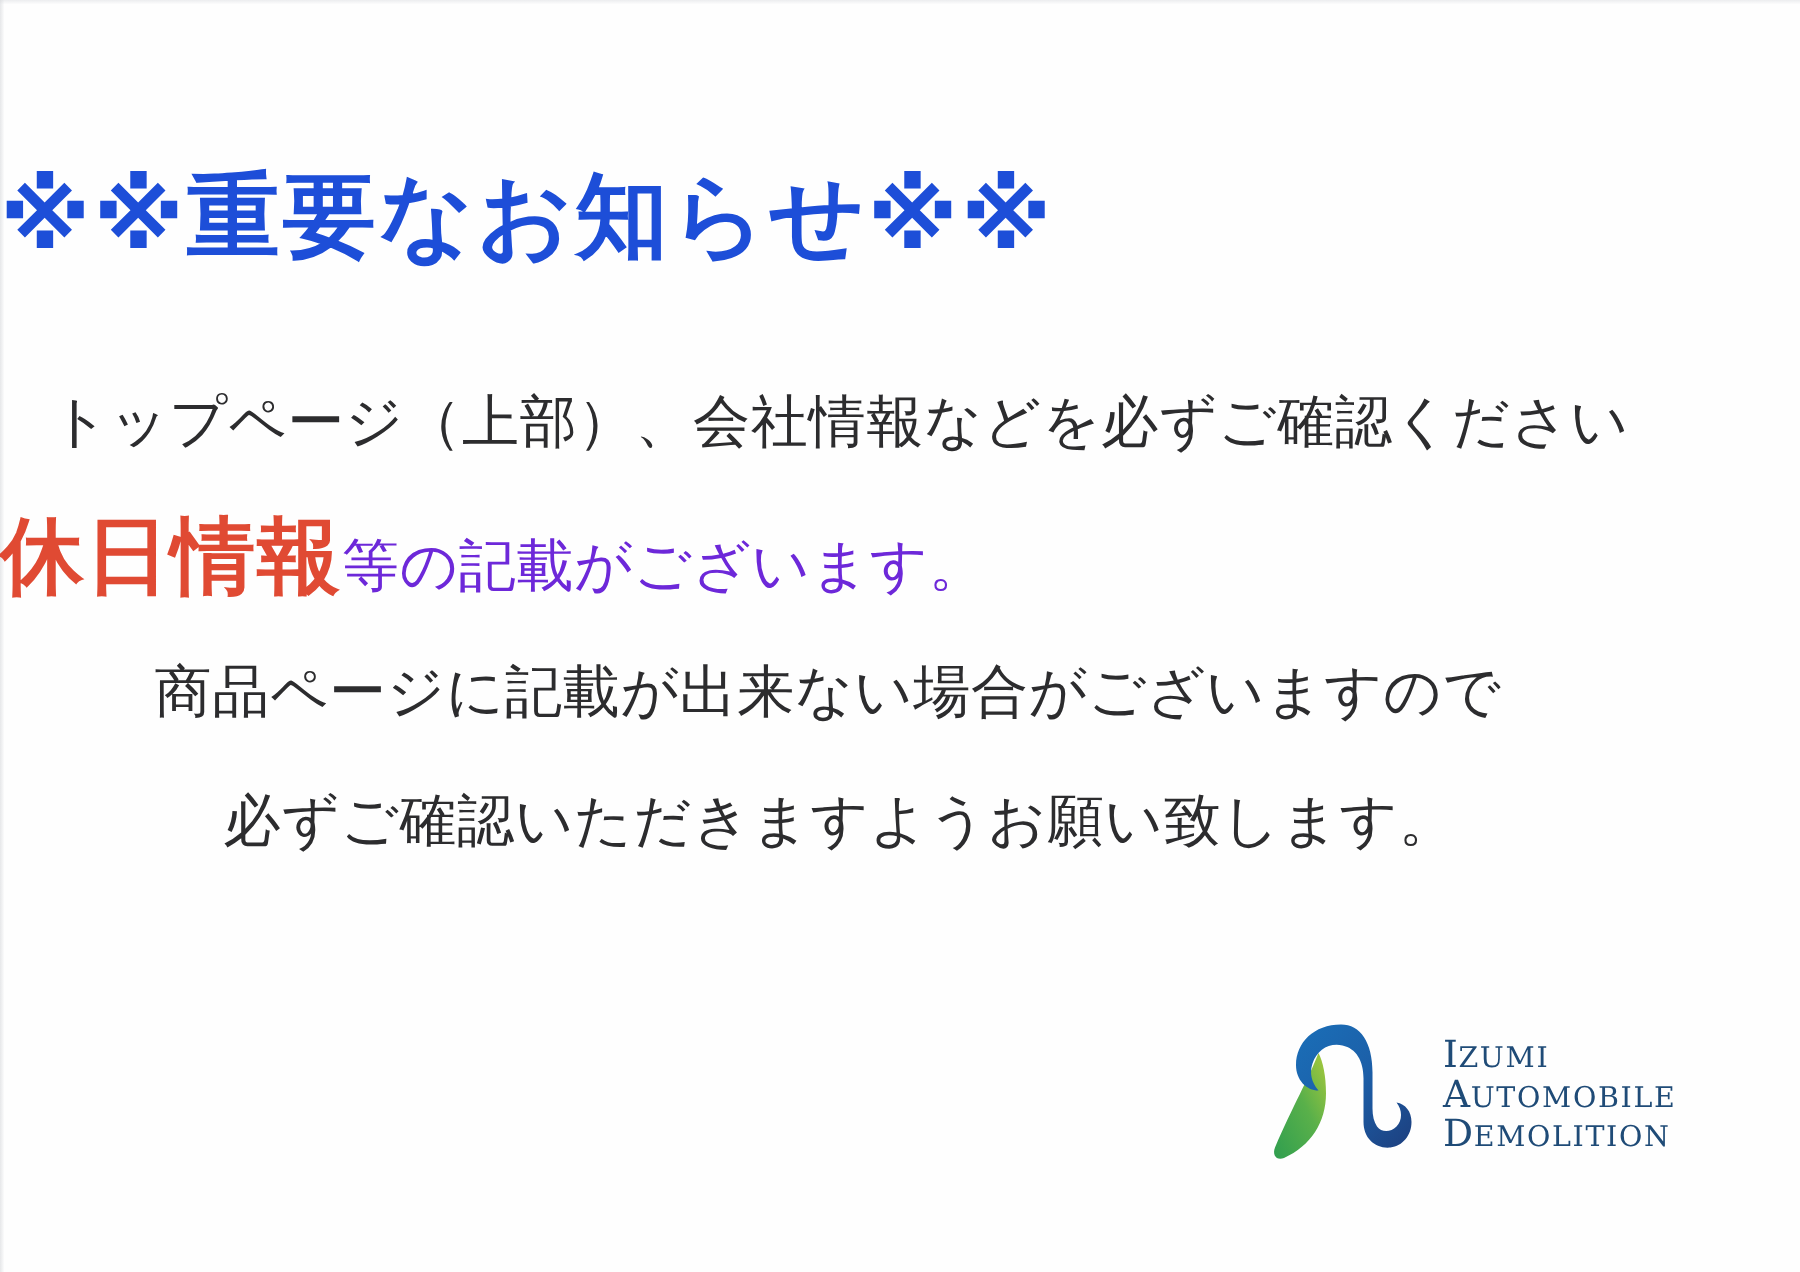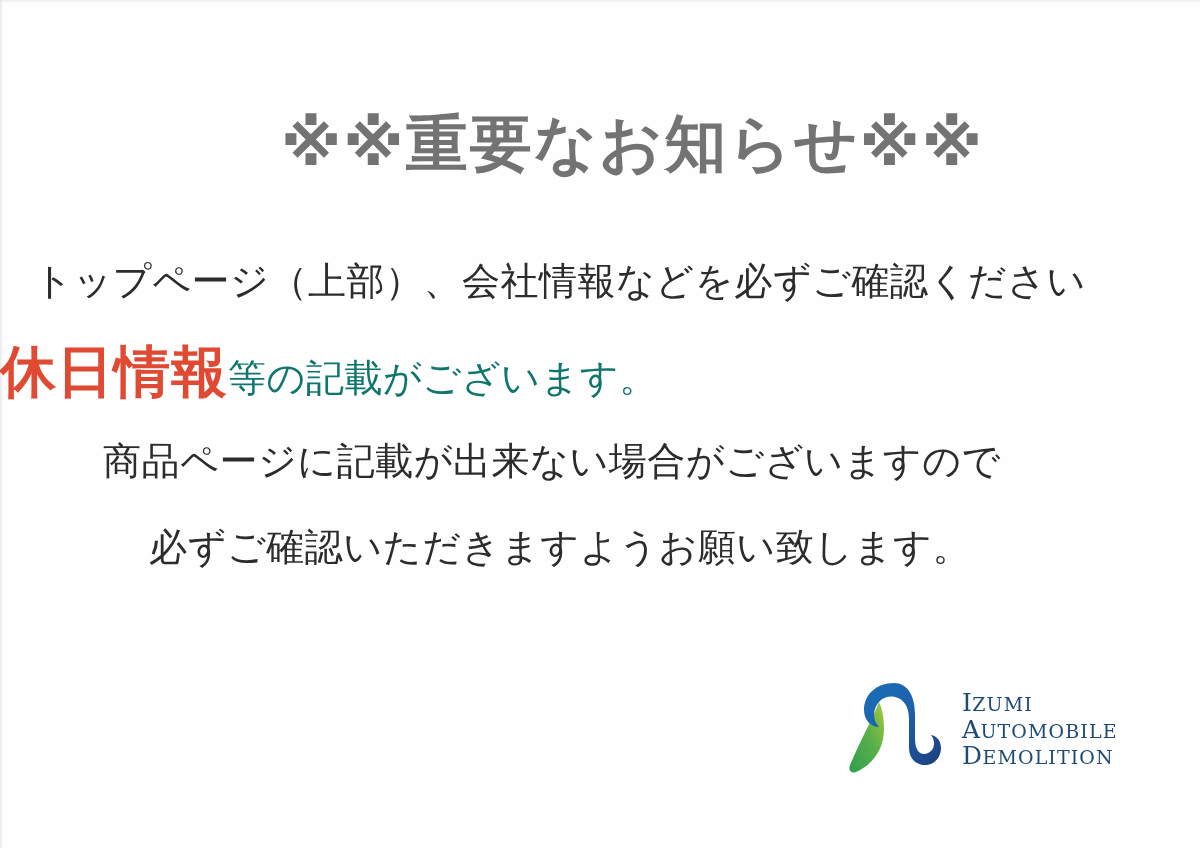--- a/index.html
+++ b/index.html
@@ -31,22 +31,22 @@
     width: 1200px; height: 3px;
     background: linear-gradient(to bottom, rgba(214,216,220,0.45), rgba(255,255,255,0));
     pointer-events: none;
   }
 
   .notice-title {
     position: absolute;
     top: 108px;
     left: 0;
     width: 984px;
-    text-align: right;
-    color: #737373;
+    text-align: left;
+    color: #1d4ed8;
     font-size: 62px;
     font-weight: 700;
     letter-spacing: 2px;
     line-height: 1.15;
     white-space: nowrap;
   }
 
   .body-block {
     position: absolute;
     top: 262px;
@@ -71,21 +71,21 @@
   }
   .hl-red {
     color: #e04a33;
     font-size: 56px;
     font-weight: 700;
     letter-spacing: 1px;
     line-height: 1.0;
   }
   .line-2-tail {
     font-size: 38px;
-    color: #0f766e;
+    color: #6d28d9;
   }
   .line-3 { margin: 0 0 50px 0; }
   .line-4 { margin: 0 16px 48px 0; }
   .line-5 { margin: 0; text-align: center; }
 
   
   .logo {
     position: absolute;
     left: 838px;
     top: 668px;

